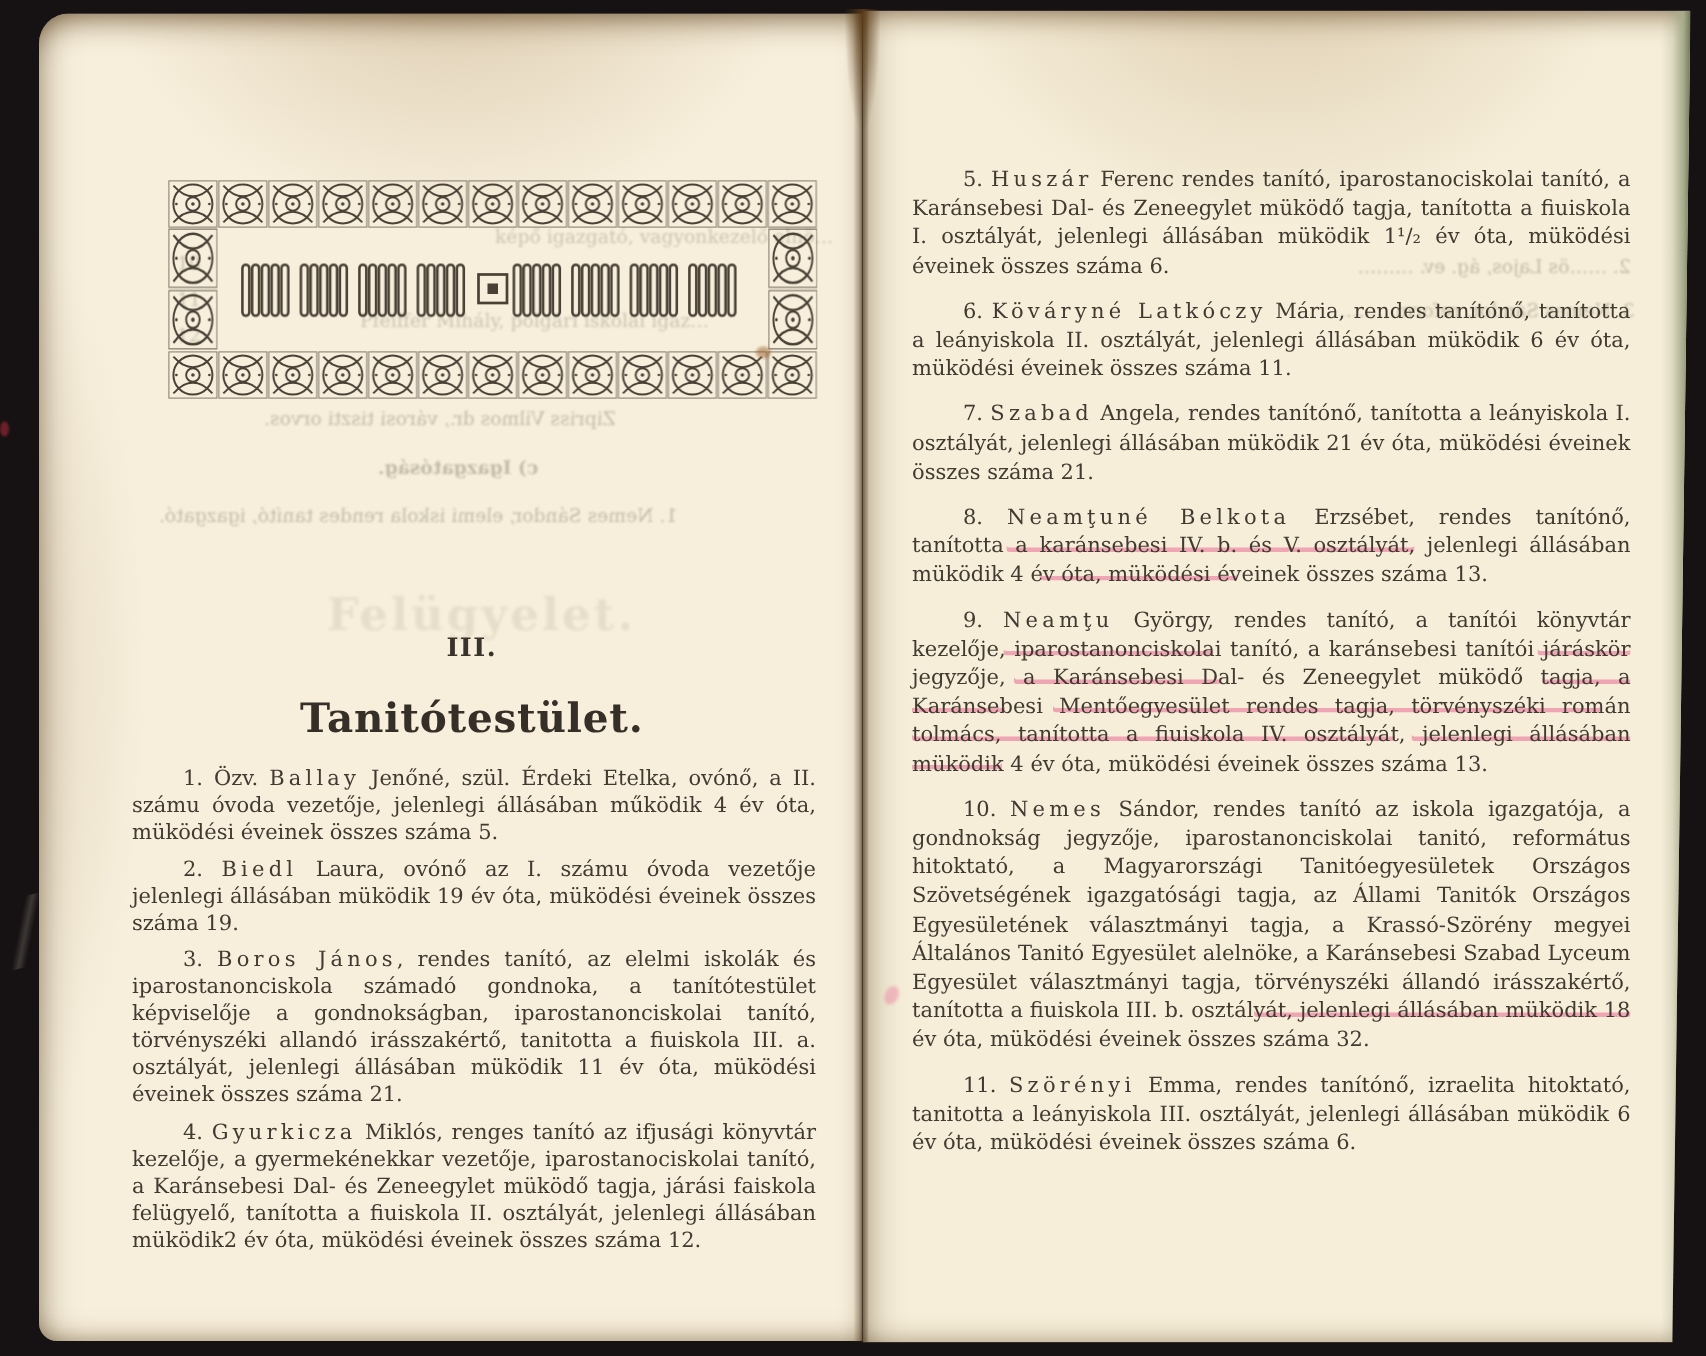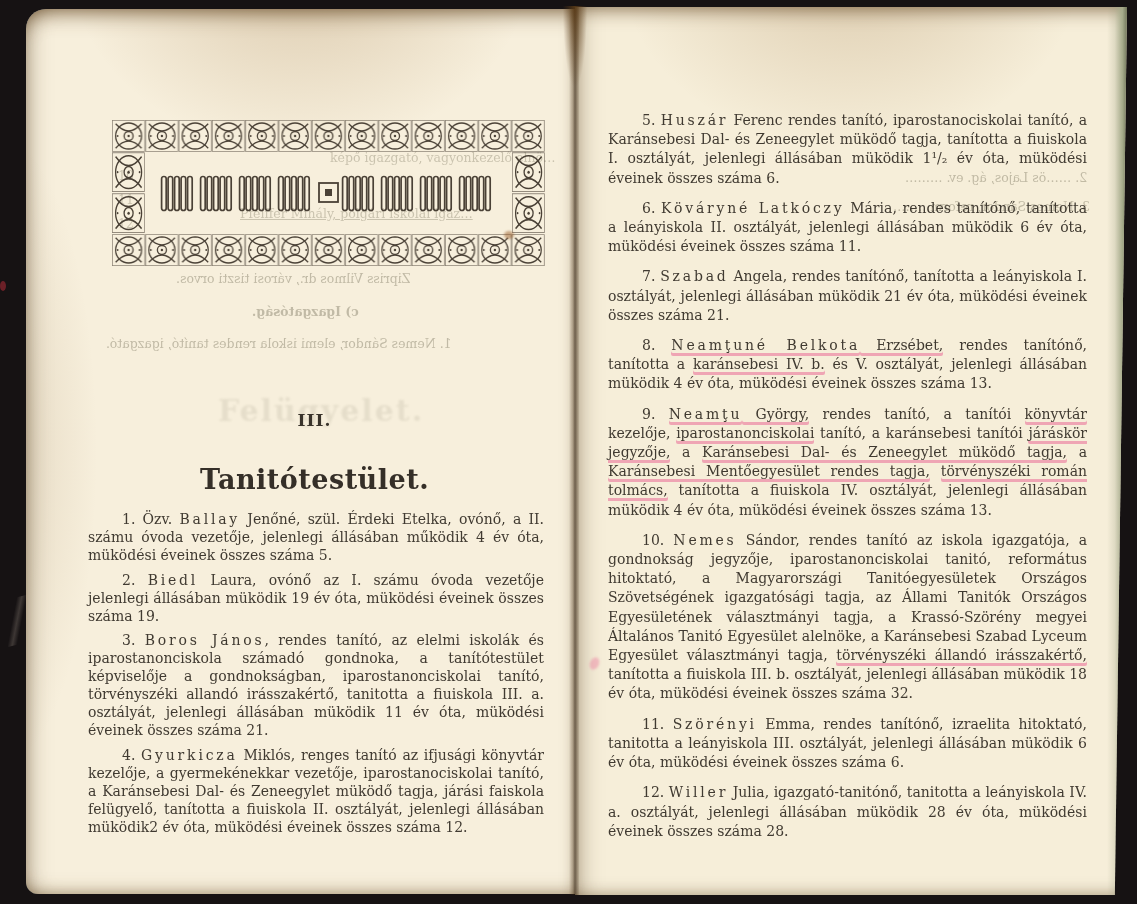--- a/index.html
+++ b/index.html
@@ -41,53 +41,53 @@
     font-size:12.5px;white-space:nowrap;z-index:1;}
   .ghost.mir{transform:scaleX(-1);opacity:.5;}
   .ghost-heading{position:absolute;left:150px;top:384px;width:290px;text-align:center;
     font-size:30px;font-weight:bold;letter-spacing:2px;color:#857f69;opacity:.15;
     filter:blur(1px);z-index:1;}
   
   .ornament{position:absolute;left:86px;top:111px;width:433px;height:146px;z-index:2;}
   .foxing{position:absolute;left:478px;top:222px;width:10px;height:8px;border-radius:50%;
     background:rgba(152,92,40,.5);filter:blur(1px);z-index:3;}
   
-  .sec-num{position:absolute;left:60px;top:401px;width:457px;text-align:center;
+  .sec-num{position:absolute;left:60px;top:413px;width:457px;text-align:center;
     font-weight:bold;font-size:17px;letter-spacing:1px;color:#39332b;z-index:3;}
   .page-title{position:absolute;left:60px;top:433px;width:457px;text-align:center;
     font-weight:bold;font-size:27px;letter-spacing:.5px;color:#352f28;z-index:3;margin-top:22px;}
   
   .text-col{position:absolute;color:#403a31;text-align:justify;z-index:3;}
   .text-left{left:62px;top:502px;width:456px;font-size:14px;line-height:17.9px;}
   .text-left p{margin:0 0 7px;text-indent:34px;}
   .text-right{left:33px;top:104px;width:479px;font-size:14px;line-height:19.2px;}
   .text-right p{margin:0 0 11px;text-indent:34px;}
   .pagenum{position:absolute;left:33px;top:76px;width:479px;text-align:center;
     font-size:15.5px;font-weight:bold;color:#3c362d;z-index:3;}
   .nm{letter-spacing:.2em;}
-  .hl{box-shadow:inset 0 -3px 0 rgba(233,106,150,.55);border-radius:2px;padding-bottom:3px;}
+  .hl{box-shadow:inset 0 -3px 0 rgba(233,106,150,.55);border-radius:2px;padding-bottom:15px;}
   .pink-smudge{position:absolute;left:15px;top:650px;width:9px;height:13px;
     background:rgba(233,106,150,.38);border-radius:50%;transform:rotate(24deg);
     filter:blur(1px);z-index:3;}
 </style>
 </head>
 <body>
 
 <div class="stage">
 
   <div class="scratch"></div>
   <div class="red-dot"></div>
 
   <div class="page page-left">
 
     <div class="ghost" style="left:304px;top:141px;">képő igazgató, vagyonkezelő elnö…</div>
     <div class="ghost" style="left:92px;top:159px;">10</div>
     <div class="ghost" style="left:92px;top:183px;">11</div>
     <div class="ghost" style="left:92px;top:207px;">12</div>
-    <div class="ghost" style="left:214px;top:197px;text-decoration:underline;">Pfeiffer Mihály, polgári iskolai igaz…</div>
+    <div class="ghost" style="left:214px;top:197px;">Pfeiffer Mihály, polgári iskolai igaz…</div>
     <div class="ghost mir" style="left:150px;top:262px;">Zipriss Vilmos dr., városi tiszti orvos.</div>
     <div class="ghost mir" style="left:226px;top:295px;font-weight:bold;">c) Igazgatóság.</div>
     <div class="ghost mir" style="left:80px;top:327px;">1. Nemes Sándor, elemi iskola rendes tanító, igazgató.</div>
     <div class="ghost-heading">Felügyelet.</div>
 
     <div class="ornament">
       <svg width="433" height="146" viewBox="0 0 433 146">
         <defs>
           <g id="cm" stroke="#4a4136" fill="none" stroke-width="1.3">
             <rect x="0.6" y="0.6" width="32" height="30.8" stroke-width="0.7" opacity="0.65"></rect>
@@ -158,19 +158,18 @@
 
 
     <div class="text-col text-right">
       <p><span>5. </span><span class="nm">Huszár</span><span> Ferenc rendes tanító, iparostanociskolai tanító, a Karánsebesi Dal- és Zeneegylet müködő tagja, tanította a fiuiskola I. osztályát, jelenlegi állásában müködik 1¹/₂ év óta, müködési éveinek összes száma 6.</span></p>
       <p><span>6. </span><span class="nm">Köváryné Latkóczy</span><span> Mária, rendes tanítónő, tanította a leányiskola II. osztályát, jelenlegi állásában müködik 6 év óta, müködési éveinek összes száma 11.</span></p>
       <p><span>7. </span><span class="nm">Szabad</span><span> Angela, rendes tanítónő, tanította a leányiskola I. osztályát, jelenlegi állásában müködik 21 év óta, müködési éveinek összes száma 21.</span></p>
       <p><span>8. </span><span class="nm hl">Neamţuné Belkota</span><span class="hl"> Erzsébet,</span><span> rendes tanítónő, tanította a </span><span class="hl">karánsebesi IV. b.</span><span> és V. osztályát, jelenlegi állásában müködik 4 év óta, müködési éveinek összes száma 13.</span></p>
       <p><span>9. </span><span class="nm hl">Neamţu</span><span class="hl"> György,</span><span> rendes tanító, a tanítói </span><span class="hl">könyvtár</span><span> kezelője, </span><span class="hl">iparostanonciskolai</span><span> tanító, a karánsebesi tanítói </span><span class="hl">járáskör jegyzője,</span><span> a </span><span class="hl">Karánsebesi Dal- és Zeneegylet müködő tagja,</span><span> a </span><span class="hl">Karánsebesi Mentőegyesület rendes tagja,</span><span> </span><span class="hl">törvényszéki román tolmács,</span><span> tanította a fiuiskola IV. osztályát, jelenlegi állásában müködik 4 év óta, müködési éveinek összes száma 13.</span></p>
       <p><span>10. </span><span class="nm">Nemes</span><span> Sándor, rendes tanító az iskola igazgatója, a gondnokság jegyzője, iparostanonciskolai tanitó, református hitoktató, a Magyarországi Tanitóegyesületek Országos Szövetségének igazgatósági tagja, az Állami Tanitók Országos Egyesületének választmányi tagja, a Krassó-Szörény megyei Általános Tanitó Egyesület alelnöke, a Karánsebesi Szabad Lyceum Egyesület választmányi tagja, </span><span class="hl">törvényszéki állandó irásszakértő,</span><span> tanította a fiuiskola III. b. osztályát, jelenlegi állásában müködik 18 év óta, müködési éveinek összes száma 32.</span></p>
       <p><span>11. </span><span class="nm">Szörényi</span><span> Emma, rendes tanítónő, izraelita hitoktató, tanitotta a leányiskola III. osztályát, jelenlegi állásában müködik 6 év óta, müködési éveinek összes száma 6.</span></p>
-      <p><span>12. </span><span class="nm">Willer</span><span> Julia, igazgató-tanitónő, tanitotta a leányiskola IV. a. osztályát, jelenlegi állásában müködik 28 év óta, müködési éveinek összes száma 28.</span></p>
     </div>
   </div>
 
   <div class="gutter"></div>
   <div class="gutter-top"></div>
 </div>
 
 </body></html>

